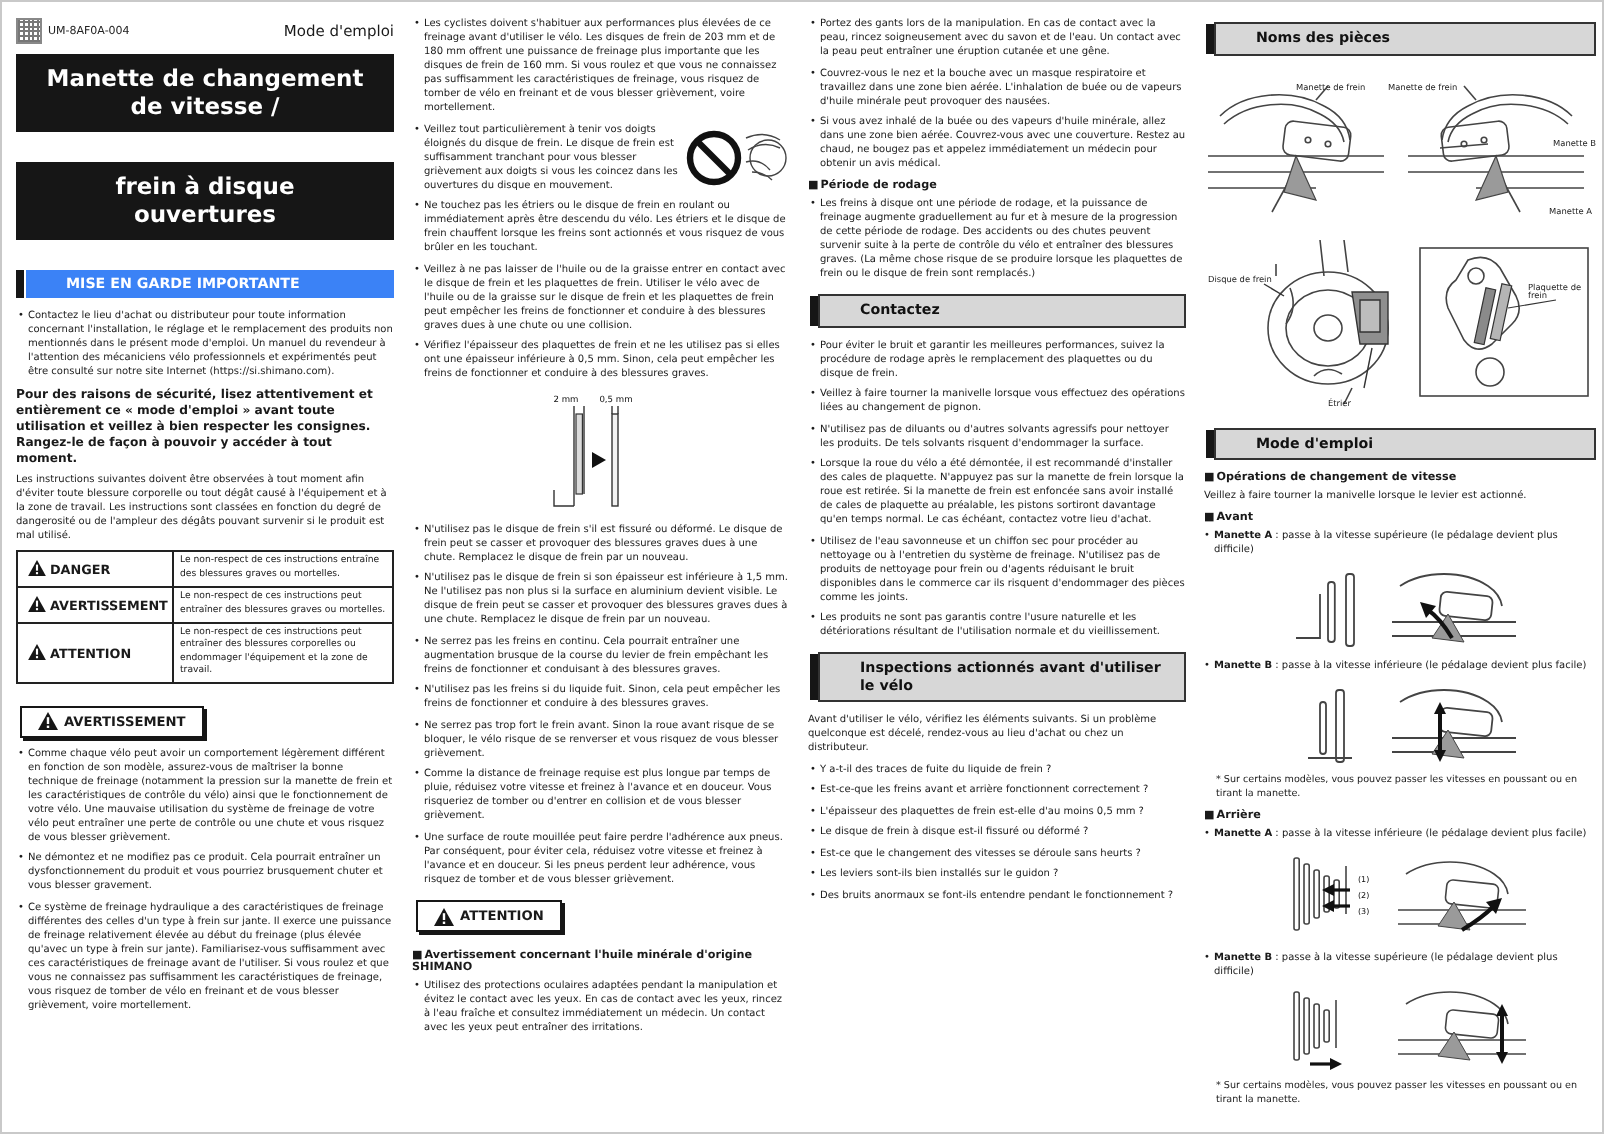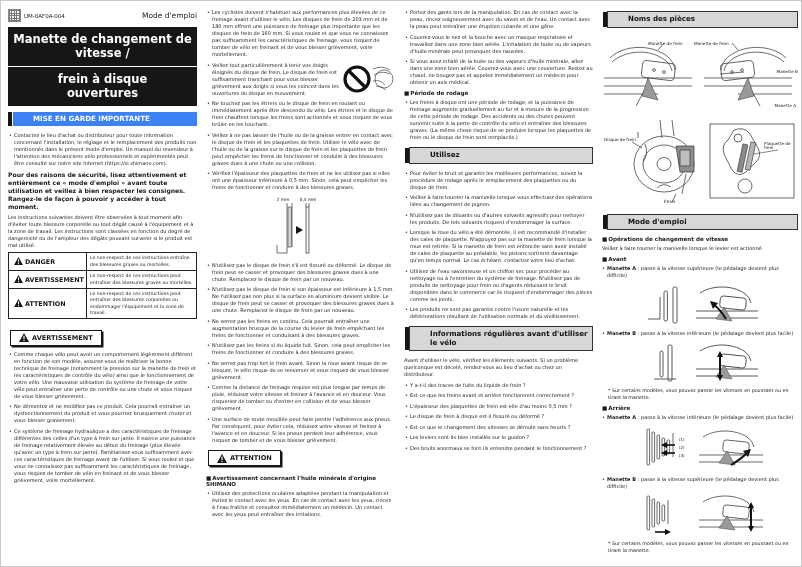--- a/index.html
+++ b/index.html
@@ -11,21 +11,21 @@
 
   
   .doc-header{display:flex;align-items:center;font-size:6.5px;margin-bottom:5px;}
   .qr{width:11px;height:11px;border:1px solid #888;margin-right:3px;
       background-image:repeating-linear-gradient(0deg,#777 0 1px,transparent 1px 2.4px),
                        repeating-linear-gradient(90deg,#777 0 1px,transparent 1px 2.4px);}
   .docid{font-size:5.5px;color:#222;}
   .doctype{margin-left:auto;font-size:7.5px;}
 
   .tbox{background:#161616;color:#fff;text-align:center;font-weight:bold;font-size:11.5px;
-        line-height:1.25;padding:5px 3px;margin-bottom:1px;}
+        line-height:1.25;padding:5px 13px;margin-bottom:15px;}
   .tbox .narrow{display:block;max-width:118px;margin:0 auto;}
 
   .blackhead,.grayhead{position:relative;margin:6px 0 6px 5px;padding:3px 4px 3px 20px;
         font-weight:bold;font-size:7.1px;line-height:1.2;}
   .blackhead{background:#3b82f6;color:#fff;}
   .grayhead{background:#d7d7d7;color:#111;border:0.5px solid #333;}
   .blackhead::before,.grayhead::before{content:"";position:absolute;left:-5px;top:0;bottom:0;width:3.5px;background:#161616;}
 
   .p{font-size:5px;line-height:1.4;margin:0 0 3.5px;}
   .bold-note{font-weight:bold;font-size:6.1px;line-height:1.32;margin:2px 0 3px;}
@@ -185,30 +185,30 @@
     <div class="col">
       <ul class="blist">
         <li class="b">Portez des gants lors de la manipulation. En cas de contact avec la peau, rincez soigneusement avec du savon et de l'eau. Un contact avec la peau peut entraîner une éruption cutanée et une gêne.</li>
         <li class="b">Couvrez-vous le nez et la bouche avec un masque respiratoire et travaillez dans une zone bien aérée. L'inhalation de buée ou de vapeurs d'huile minérale peut provoquer des nausées.</li>
         <li class="b">Si vous avez inhalé de la buée ou des vapeurs d'huile minérale, allez dans une zone bien aérée. Couvrez-vous avec une couverture. Restez au chaud, ne bougez pas et appelez immédiatement un médecin pour obtenir un avis médical.</li>
       </ul>
       <div class="sqhead">Période de rodage</div>
       <ul class="blist">
         <li class="b">Les freins à disque ont une période de rodage, et la puissance de freinage augmente graduellement au fur et à mesure de la progression de cette période de rodage. Des accidents ou des chutes peuvent survenir suite à la perte de contrôle du vélo et entraîner des blessures graves. (La même chose risque de se produire lorsque les plaquettes de frein ou le disque de frein sont remplacés.)</li>
       </ul>
-      <div class="grayhead">Utilisez</div>
+      <div class="grayhead">Contactez</div>
       <ul class="blist">
         <li class="b">Pour éviter le bruit et garantir les meilleures performances, suivez la procédure de rodage après le remplacement des plaquettes ou du disque de frein.</li>
         <li class="b">Veillez à faire tourner la manivelle lorsque vous effectuez des opérations liées au changement de pignon.</li>
         <li class="b">N'utilisez pas de diluants ou d'autres solvants agressifs pour nettoyer les produits. De tels solvants risquent d'endommager la surface.</li>
         <li class="b">Lorsque la roue du vélo a été démontée, il est recommandé d'installer des cales de plaquette. N'appuyez pas sur la manette de frein lorsque la roue est retirée. Si la manette de frein est enfoncée sans avoir installé de cales de plaquette au préalable, les pistons sortiront davantage qu'en temps normal. Le cas échéant, contactez votre lieu d'achat.</li>
         <li class="b">Utilisez de l'eau savonneuse et un chiffon sec pour procéder au nettoyage ou à l'entretien du système de freinage. N'utilisez pas de produits de nettoyage pour frein ou d'agents réduisant le bruit disponibles dans le commerce car ils risquent d'endommager des pièces comme les joints.</li>
         <li class="b">Les produits ne sont pas garantis contre l'usure naturelle et les détériorations résultant de l'utilisation normale et du vieillissement.</li>
       </ul>
-      <div class="grayhead">Informations régulières avant d'utiliser le vélo</div>
+      <div class="grayhead">Inspections actionnés avant d'utiliser le vélo</div>
       <p class="p">Avant d'utiliser le vélo, vérifiez les éléments suivants. Si un problème quelconque est décelé, rendez-vous au lieu d'achat ou chez un distributeur.</p>
       <ul class="blist">
         <li class="b">Y a-t-il des traces de fuite du liquide de frein ?</li>
         <li class="b">Est-ce-que les freins avant et arrière fonctionnent correctement ?</li>
         <li class="b">L'épaisseur des plaquettes de frein est-elle d'au moins 0,5 mm ?</li>
         <li class="b">Le disque de frein à disque est-il fissuré ou déformé ?</li>
         <li class="b">Est-ce que le changement des vitesses se déroule sans heurts ?</li>
         <li class="b">Les leviers sont-ils bien installés sur le guidon ?</li>
         <li class="b">Des bruits anormaux se font-ils entendre pendant le fonctionnement ?</li>
       </ul>

